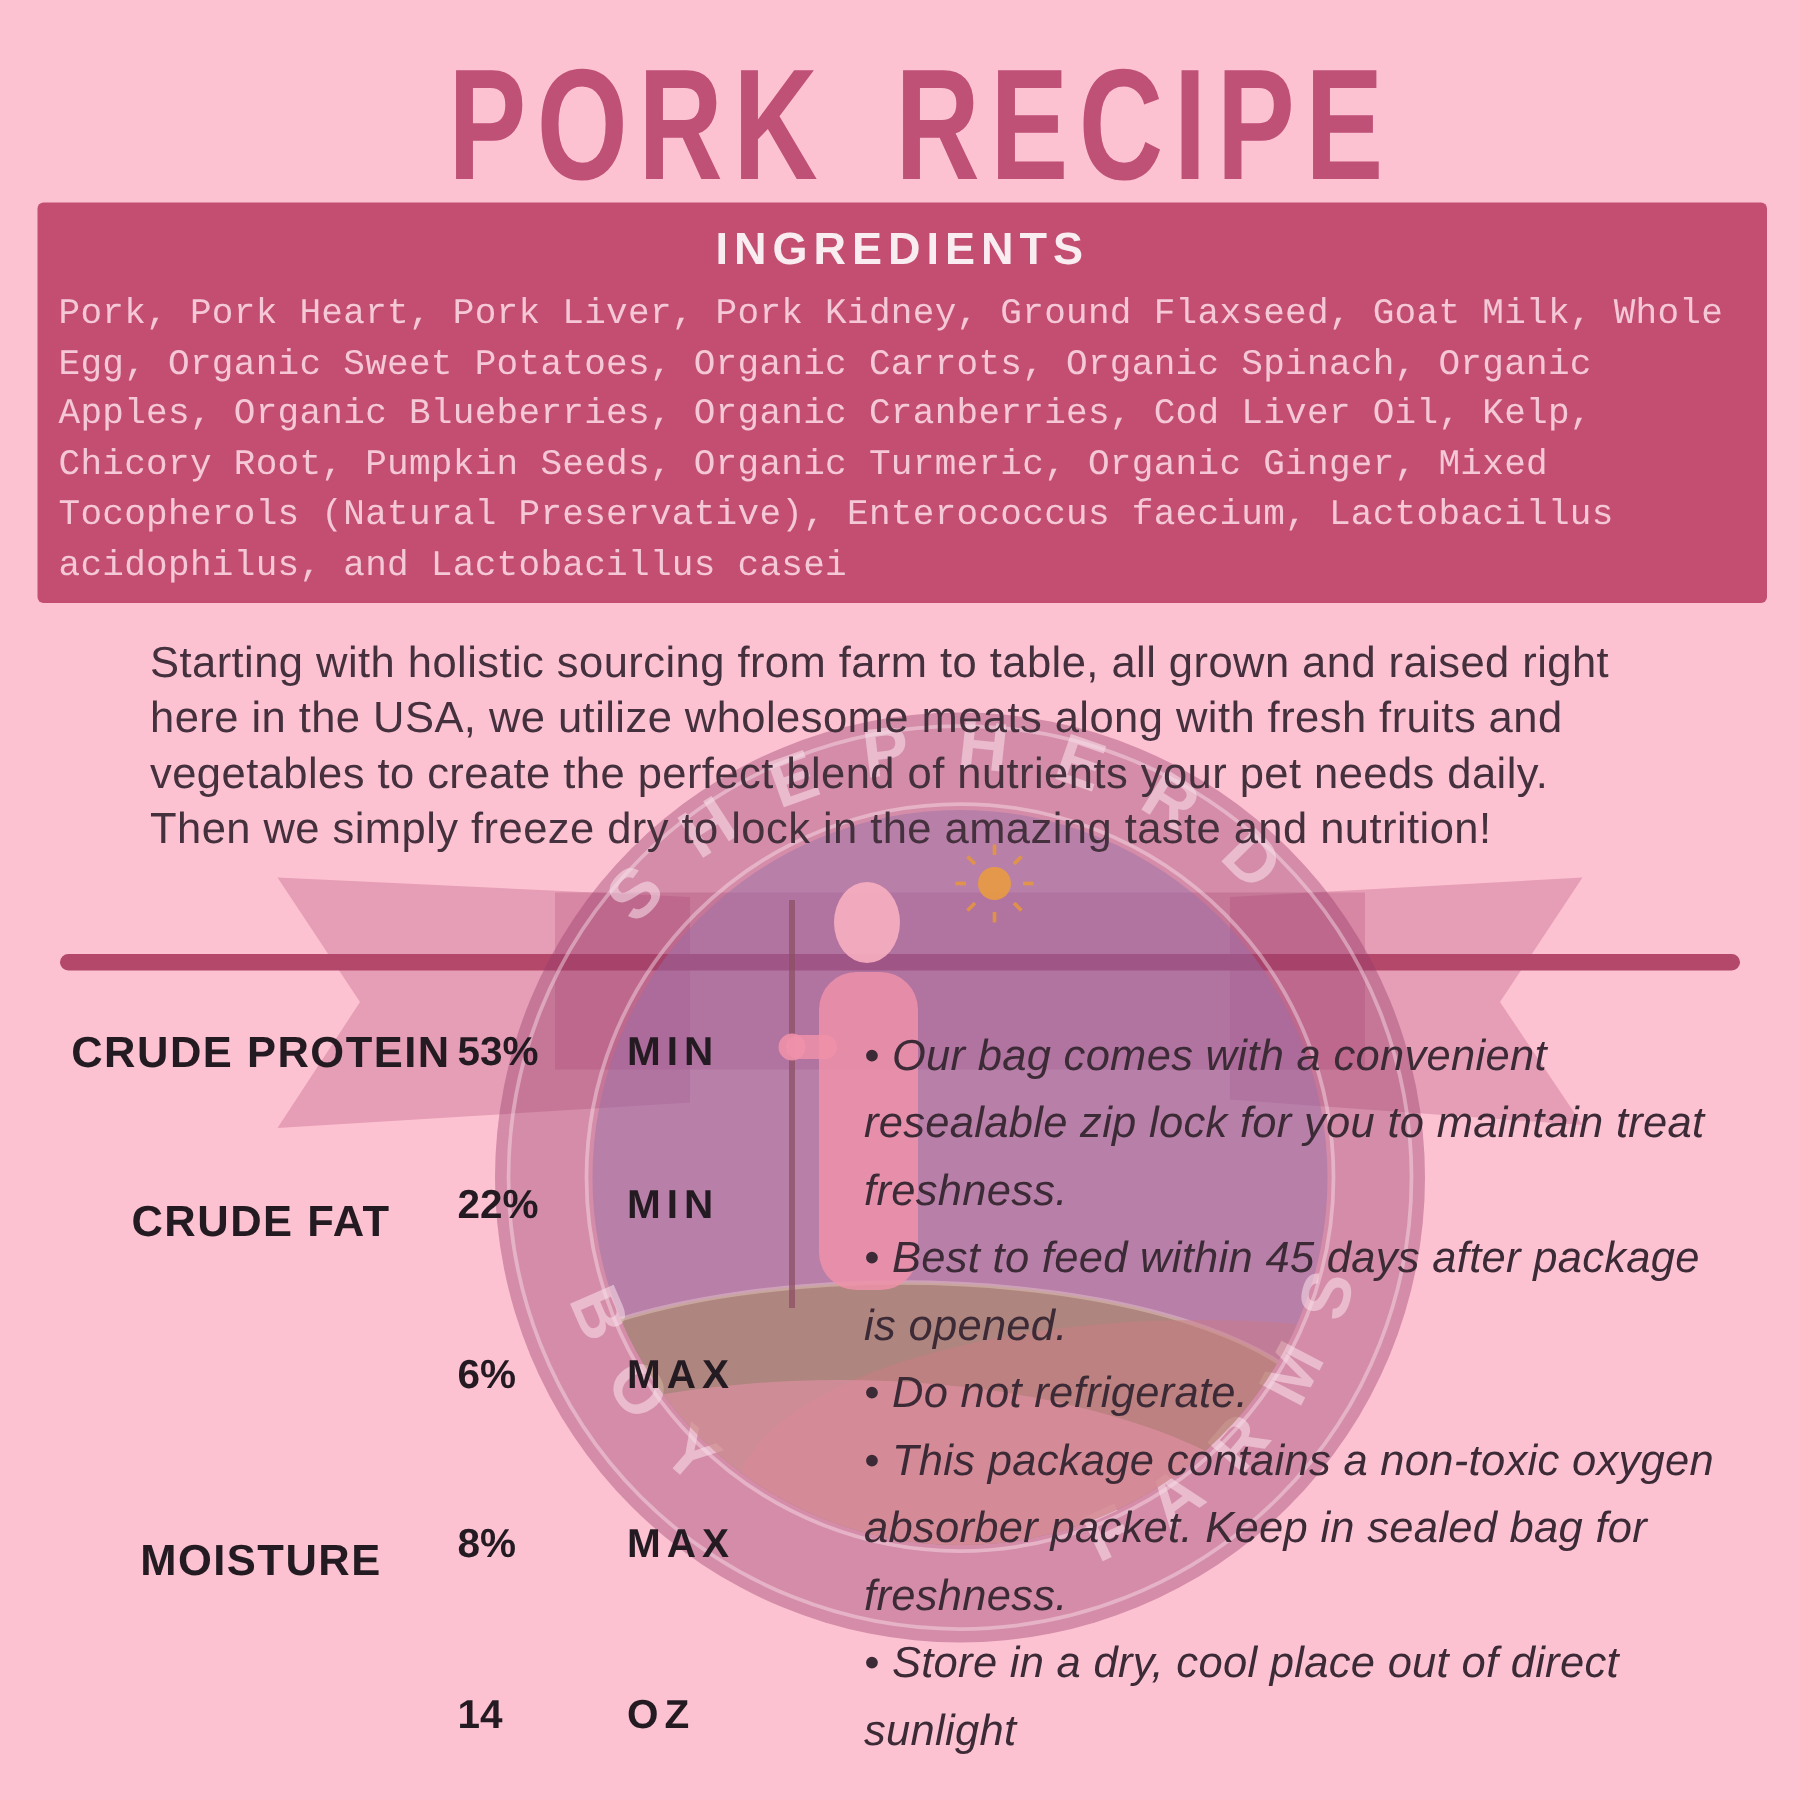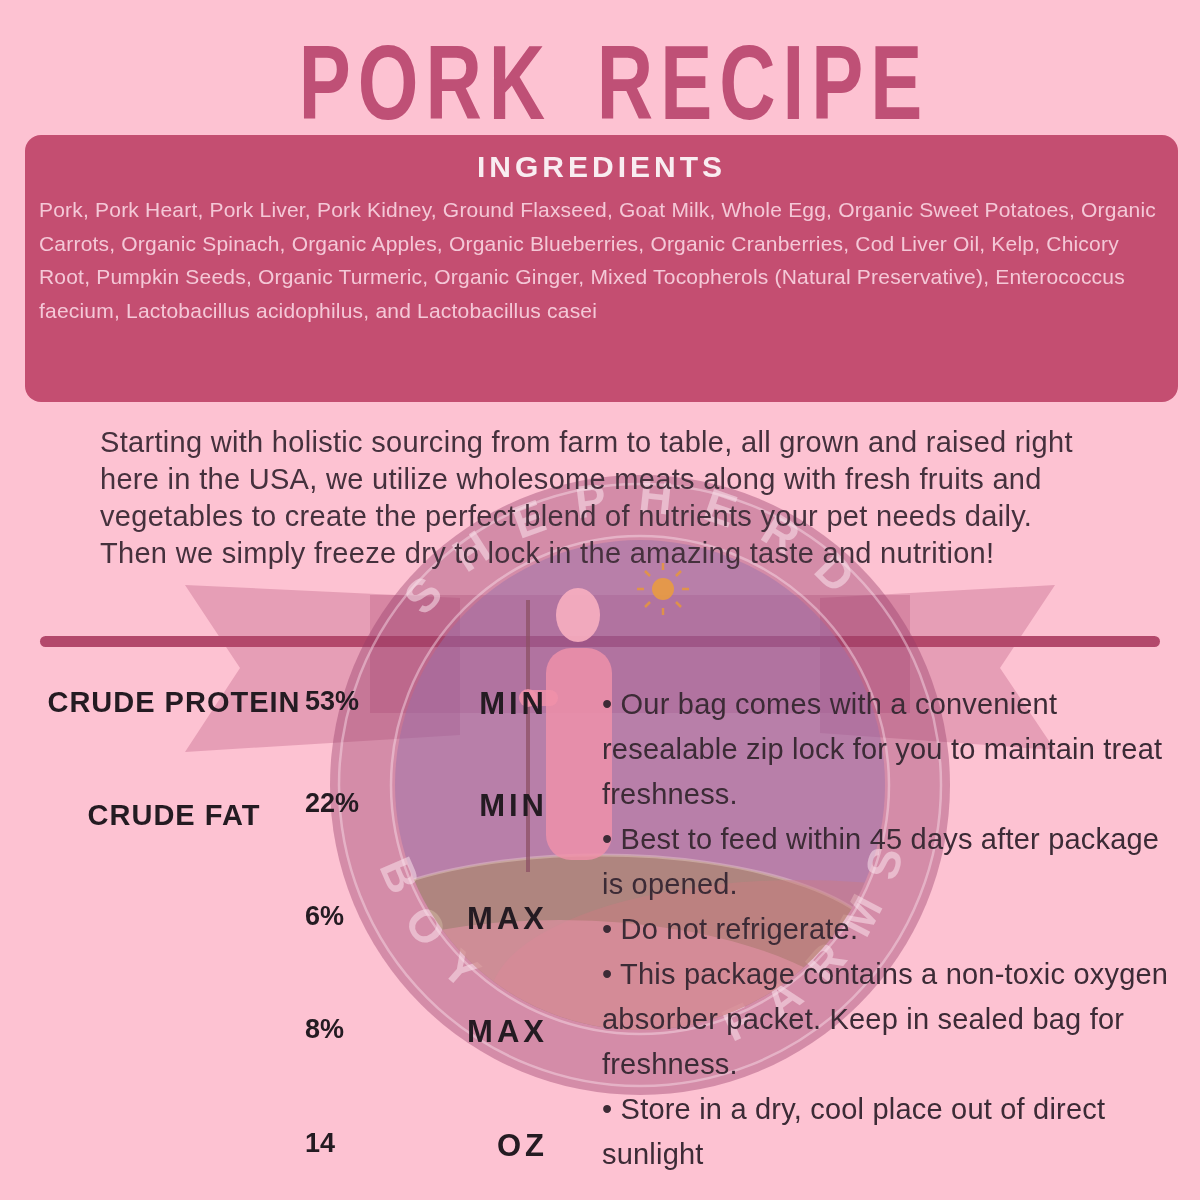--- a/index.html
+++ b/index.html
@@ -19,32 +19,32 @@
     font-size:78px;font-weight:bold;
     letter-spacing:7px;word-spacing:16px;
     color:#bf5076;
     transform:scaleY(1.35);
     transform-origin:center top;
     white-space:nowrap;
   }
   
   .ing-box{
     position:absolute;left:25px;top:135px;width:1153px;height:267px;
-    background:#c44e71;border-radius:16px;
+    background:#c44e71;border-radius:4px;
     box-sizing:border-box;padding:15px 14px 0 14px;
   }
   .ing-head{
     text-align:center;
     font-size:30px;font-weight:bold;letter-spacing:4px;
     color:#f9edf1;
     margin-bottom:9px;
   }
   .ing-body{
-    font-size:21px;line-height:33.5px;
-    color:#f4c8d7;letter-spacing:.2px;
+    font-size:24px;line-height:33.5px;
+    color:#f4c8d7;letter-spacing:.2px;font-family:Liberation Mono, monospace;
   }
   
   .descr{
     position:absolute;left:100px;top:424px;width:1000px;
     font-size:29px;line-height:37px;
     color:#45313d;letter-spacing:.3px;
     z-index:5;
   }
   
   .wm{
@@ -61,28 +61,29 @@
   .ga-row.r5{top:1139px}
   .ga-label{
     position:absolute;left:0;top:0;width:348px;text-align:center;
     font-size:29px;font-weight:bold;letter-spacing:1px;color:#241b22;
   }
   .ga-value{
     position:absolute;left:305px;top:0;width:130px;
     font-size:27px;font-weight:bold;color:#241b22;
   }
   .ga-qual{
-    position:absolute;left:418px;top:0;width:130px;text-align:right;
-    font-size:31px;font-weight:bold;letter-spacing:4px;color:#241b22;
+    position:absolute;left:418px;top:0;width:130px;text-align:left;
+    font-size:27px;font-weight:bold;letter-spacing:4px;color:#241b22;
   }
   .ga-row:not(.r1) .ga-value,.ga-row:not(.r1) .ga-qual{top:-11px;}
   
   .notes{
-    position:absolute;left:602px;top:682px;width:578px;
+    position:absolute;left:576px;top:682px;width:578px;
     z-index:5;
+    font-style:italic;
   }
   .note{
     font-size:29px;line-height:45px;
     color:#3c2b36;letter-spacing:.2px;
   }
   .wm-ringtext{font-family:"Liberation Sans", sans-serif;font-weight:bold;}
 </style>
 </head>
 <body>
 
@@ -167,20 +168,21 @@
     <div class="ga-row r2">
       <span class="ga-label">CRUDE FAT</span>
       <span class="ga-value">22%</span>
       <span class="ga-qual">MIN</span>
     </div>
     <div class="ga-row r3">
       <span class="ga-value">6%</span>
       <span class="ga-qual">MAX</span>
     </div>
     <div class="ga-row r4">
+      <span class="ga-label">MOISTURE</span>
       <span class="ga-value">8%</span>
       <span class="ga-qual">MAX</span>
     </div>
     <div class="ga-row r5">
       <span class="ga-value">14</span>
       <span class="ga-qual">OZ</span>
     </div>
   </div>
 
   <div class="notes">

